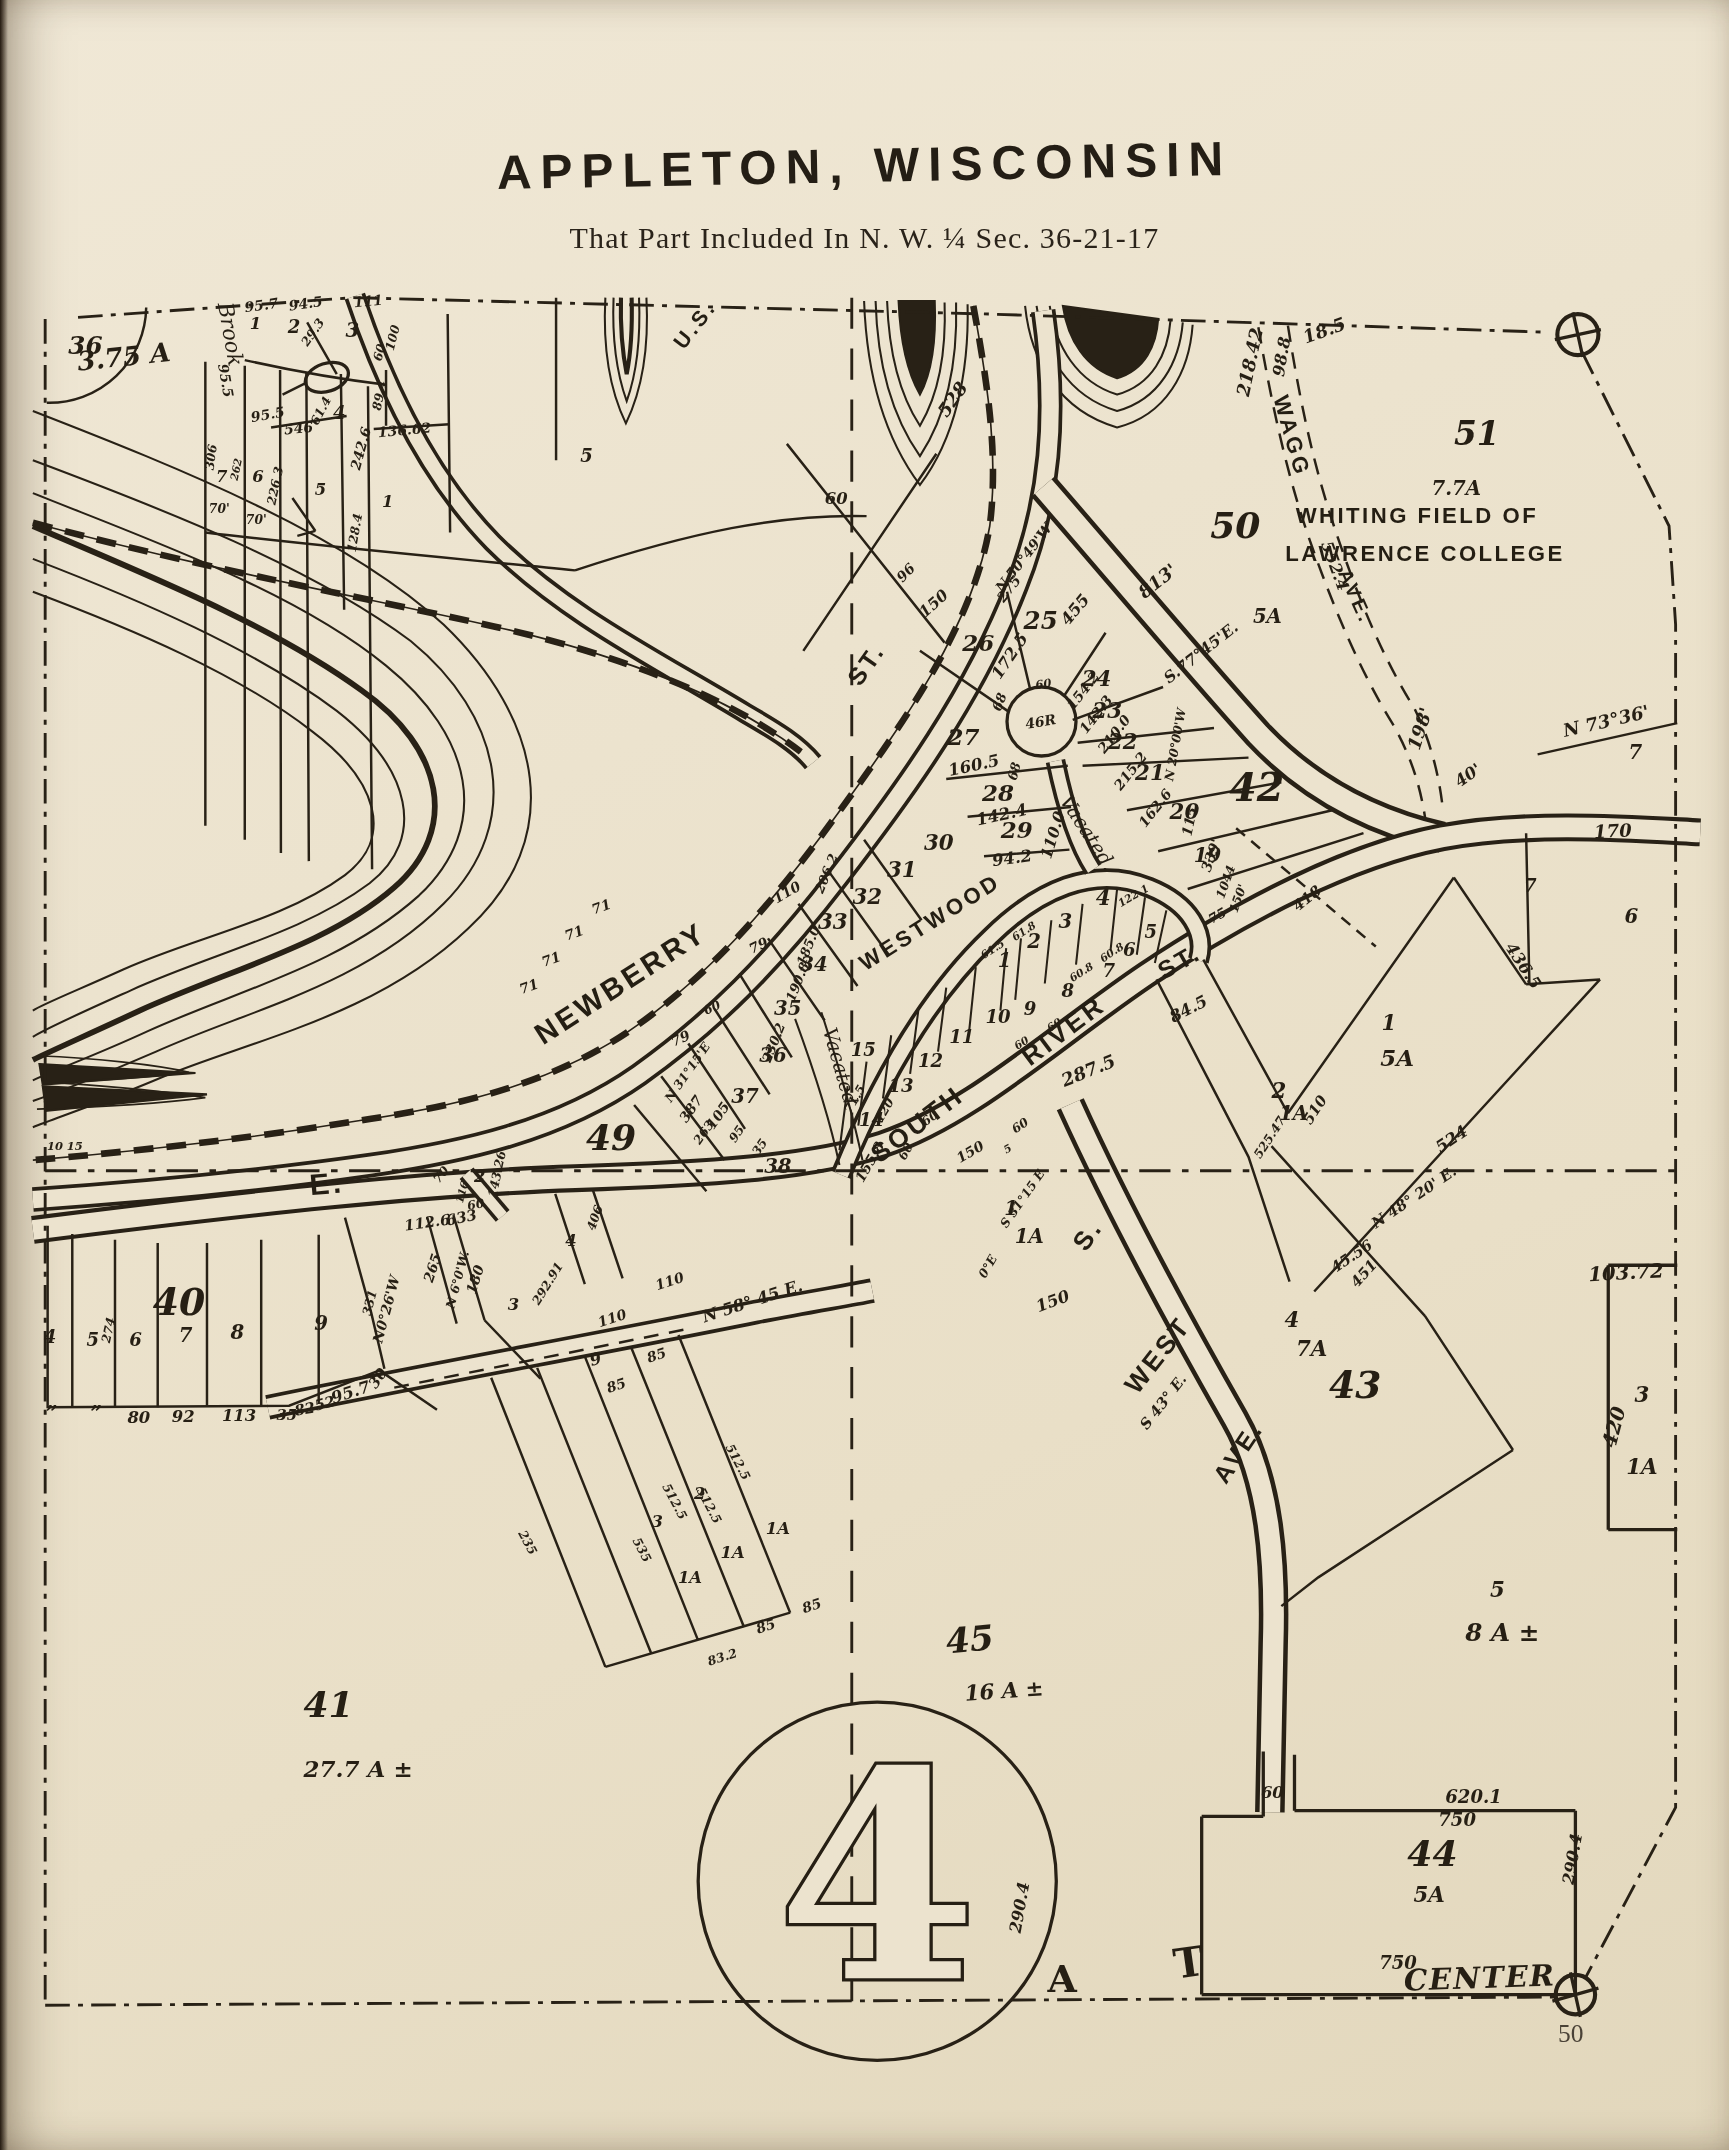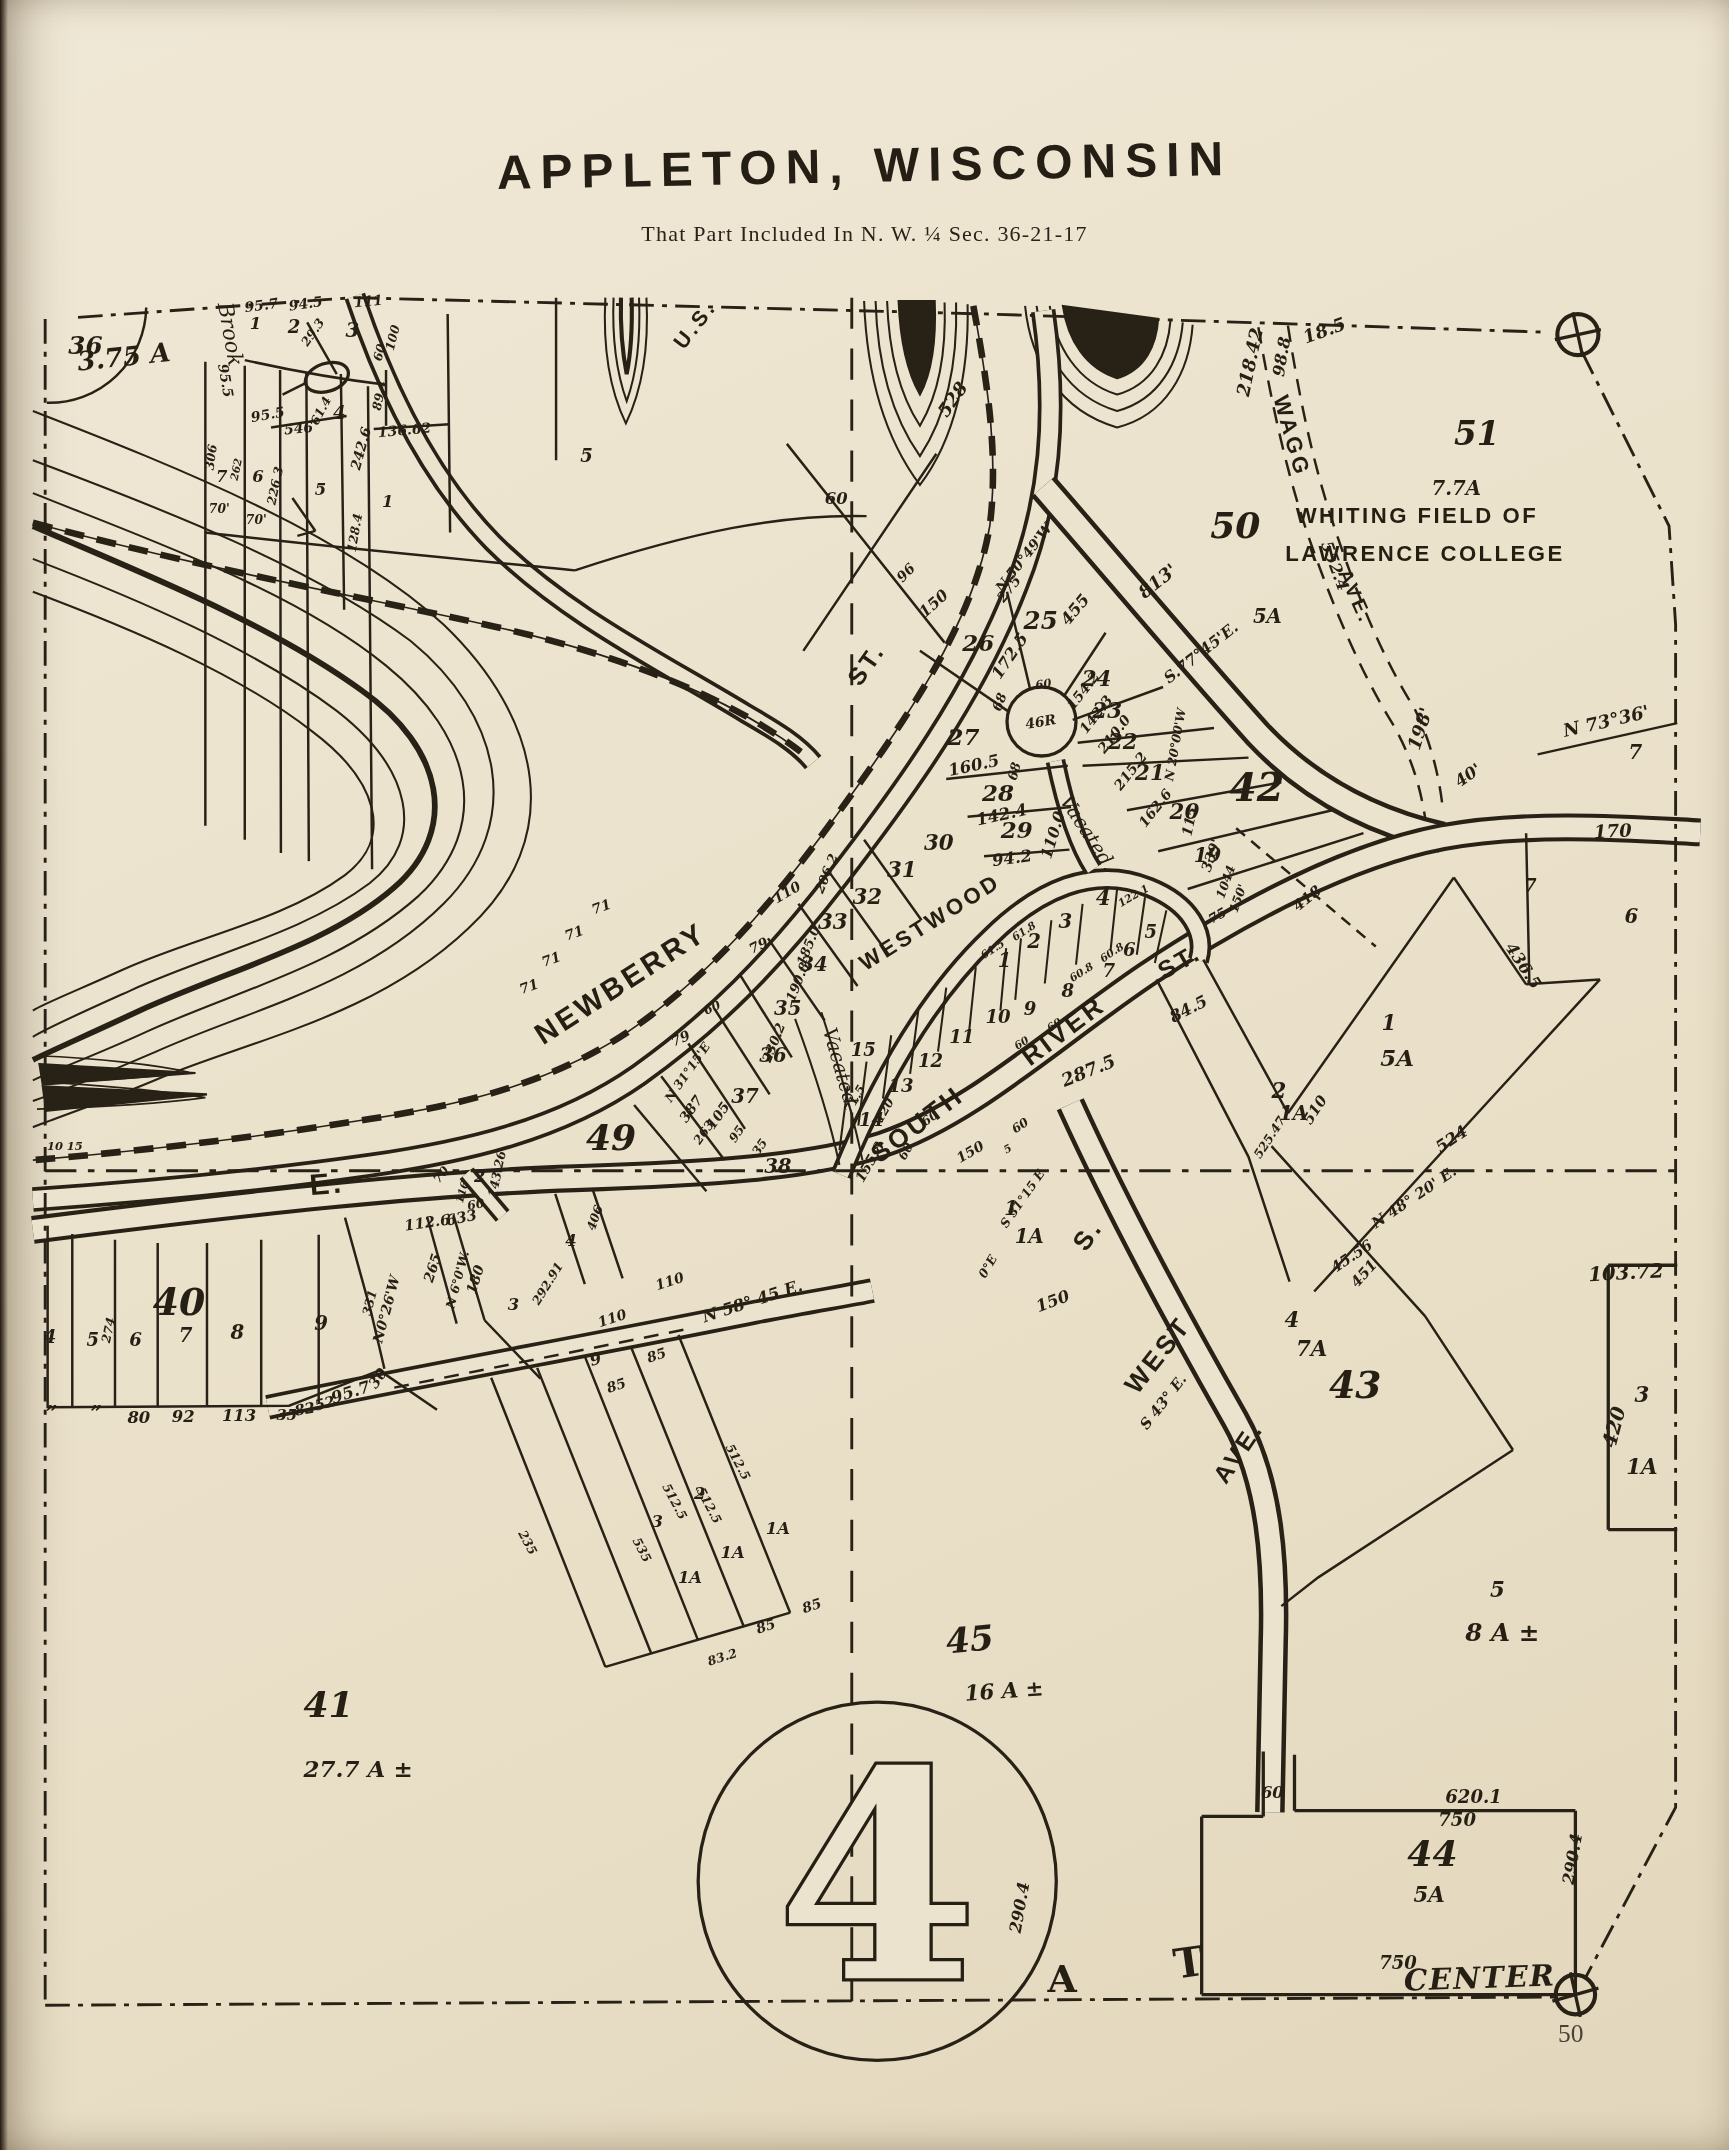--- a/index.html
+++ b/index.html
@@ -9,21 +9,21 @@
     font-family:"Liberation Sans",sans-serif;
   }
   .vignette{position:absolute;inset:0;pointer-events:none;
     box-shadow:inset 37px 0 58px -29px rgba(62,44,22,.55), inset -15px 0 41px -25px rgba(62,44,22,.25),
                inset 0 -20.5px 49px -33px rgba(62,44,22,.3), inset 0 16.4px 41px -29px rgba(90,70,40,.18);}
   .gutter{position:absolute;left:0;top:0;width:8.2px;height:100%;
     background:linear-gradient(90deg,#241a10,rgba(36,26,16,0));}
   .hdr{position:absolute;left:0;top:138px;width:100%;text-align:center;color:#241e15;}
   .hdr .t{font-weight:700;font-size:48px;letter-spacing:9px;transform:rotate(-1.1deg);
     font-family:"Liberation Sans",sans-serif;}
-  .hdr .s{margin-top:28px;font-family:"Liberation Serif",serif;font-size:22px;letter-spacing:1.2px;color:#2a231a;}
+  .hdr .s{margin-top:28px;font-family:"Liberation Serif",serif;font-size:30px;letter-spacing:1.2px;color:#2a231a;}
   .pgnum{position:absolute;left:1558px;top:2019px;font-family:"Liberation Serif",serif;
     font-size:25.5px;color:#4a4237;}
   svg{position:absolute;left:0;top:0;}
   .ink{stroke:#282116;fill:none;}
   .paper{stroke:#ece3ce;fill:none;}
   .lb{fill:#261f14;text-anchor:middle;font-family:"DejaVu Serif",serif;font-style:italic;font-weight:600;}
   .blk{font-weight:700;}
   .st{font-family:"Liberation Sans",sans-serif;font-style:normal;font-weight:700;letter-spacing:4px;fill:#241e13;}
   .cap{font-family:"Liberation Sans",sans-serif;font-style:normal;font-weight:700;letter-spacing:3px;fill:#241e13;}
   .cu{font-weight:500;}

